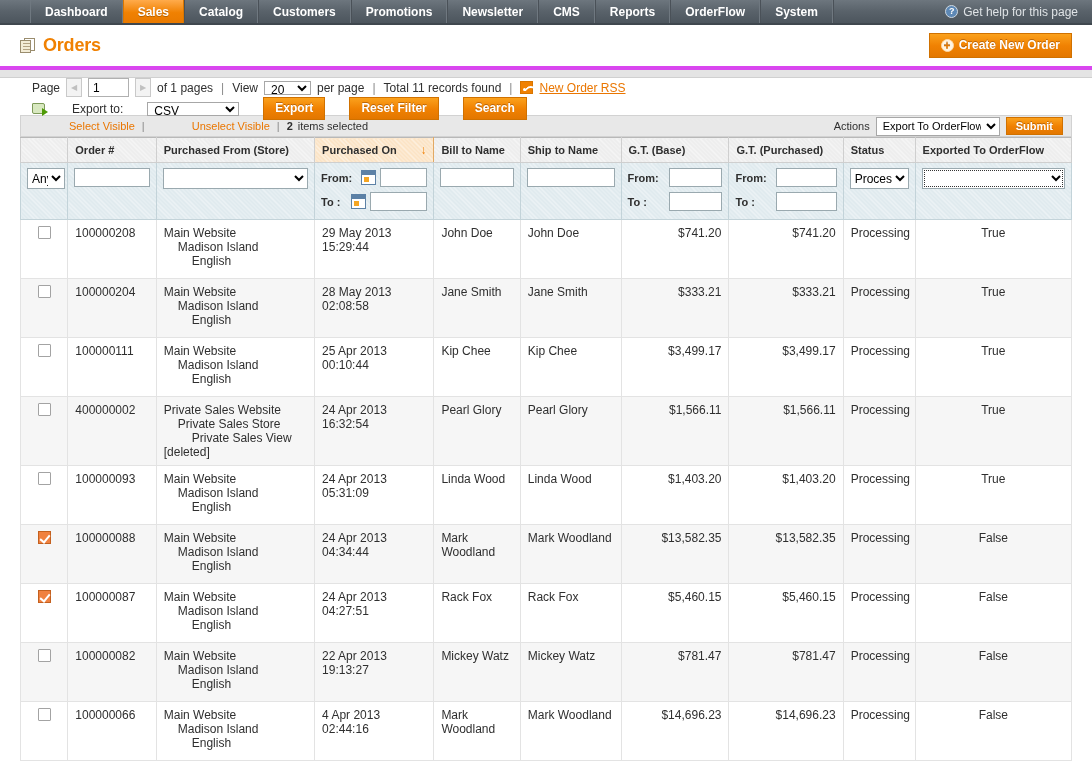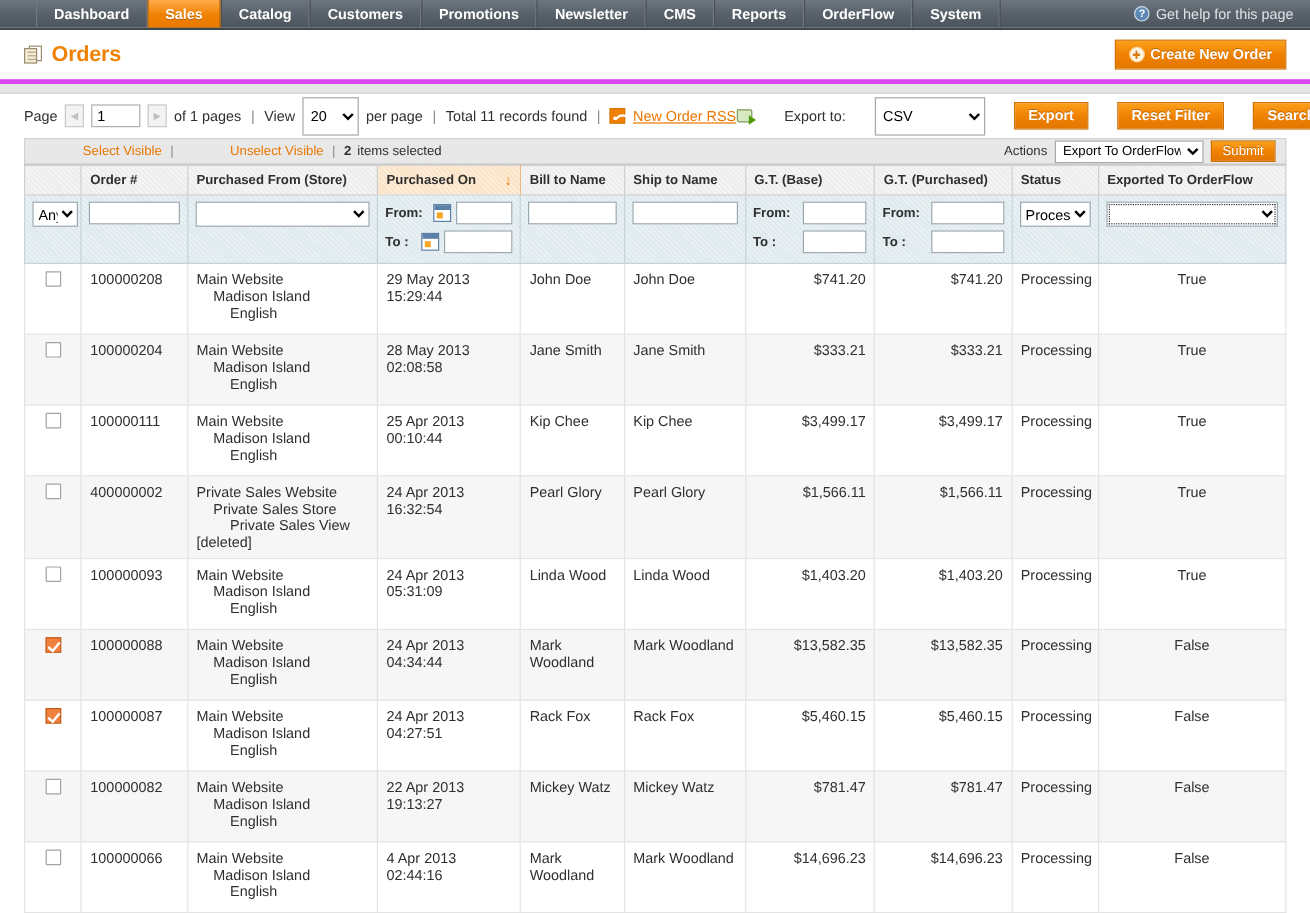--- a/index.html
+++ b/index.html
@@ -101,37 +101,38 @@
     display: inline-flex; align-items: center; justify-content: center;
     line-height: 1; border: 1px solid #ffd9a5;
   }
 
   
   .grey-bar { height: 8px; background: #e4e4e4; border-bottom: 1px solid #d0d0d0; }
 
   
   .toolbar {
     height: 37px;
-    padding: 0 20px;
-    display: flex; align-items: center; justify-content: space-between;
+    padding: 0 32px;
+    display: flex; justify-content: space-between;
     font-size: 12px;
+    flex-direction: column;
   }
   .toolbar-left { display: flex; align-items: center; gap: 6px; white-space: nowrap; }
   .toolbar-right { display: flex; align-items: center; gap: 24px; white-space: nowrap; }
   .pg-arrow {
     width: 16px; height: 19px; border: 1px solid #c9c9c9; background: #f3f3f3;
     display: inline-flex; align-items: center; justify-content: center;
     color: #c0c0c0; font-size: 8px; cursor: default;
   }
   .pg-input {
     width: 41px; height: 19px; border: 1px solid #b0b0b0; background: #fff;
     padding: 0 4px; font-size: 12px; font-family: "Liberation Sans", sans-serif;
   }
   .sel {
-    height: 32px; border: 1px solid #a7a7a7; background: #fff;
+    height: 14px; border: 1px solid #a7a7a7; background: #fff;
     font-size: 12px; font-family: "Liberation Sans", sans-serif;
     padding: 0 2px;
   }
   .sep { color: #8a8a8a; padding: 0 2px; }
   .rss-icon {
     width: 13px; height: 13px; background: #f08102; border: 1px solid #d87500;
     position: relative; display: inline-block; vertical-align: -2px;
   }
   .rss-icon::before {
     content: ""; position: absolute; left: 2px; bottom: 2px;
@@ -166,21 +167,21 @@
     display: flex; align-items: center; justify-content: space-between;
     padding: 0 8px;
     font-size: 11px;
   }
   .sel-bar-left { display: flex; align-items: center; gap: 5px; }
   .sel-bar-right { display: flex; align-items: center; gap: 6px; }
   .sel-bar a { color: #ea7601; text-decoration: none; font-size: 11px; margin-left: 40px; }
   .cnt-strong { font-weight: bold; }
   .btn-sm {
     background: linear-gradient(to bottom,#fba11c 0%, #f08102 52%, #e37700 100%);
-    border: 1px solid #d07100; color: #fff; font-weight: normal; font-size: 11px;
+    border: 1px solid #d07100; color: #fff; font-weight: bold; font-size: 11px;
     padding: 2px 9px; cursor: pointer; text-shadow: 0 -1px 0 rgba(130,60,0,.5);
   }
 
   
   .grid-wrap { margin: 0 20px; }
   table.grid {
     width: 1052px;
     border-collapse: collapse;
     table-layout: fixed;
     font-size: 12px;

